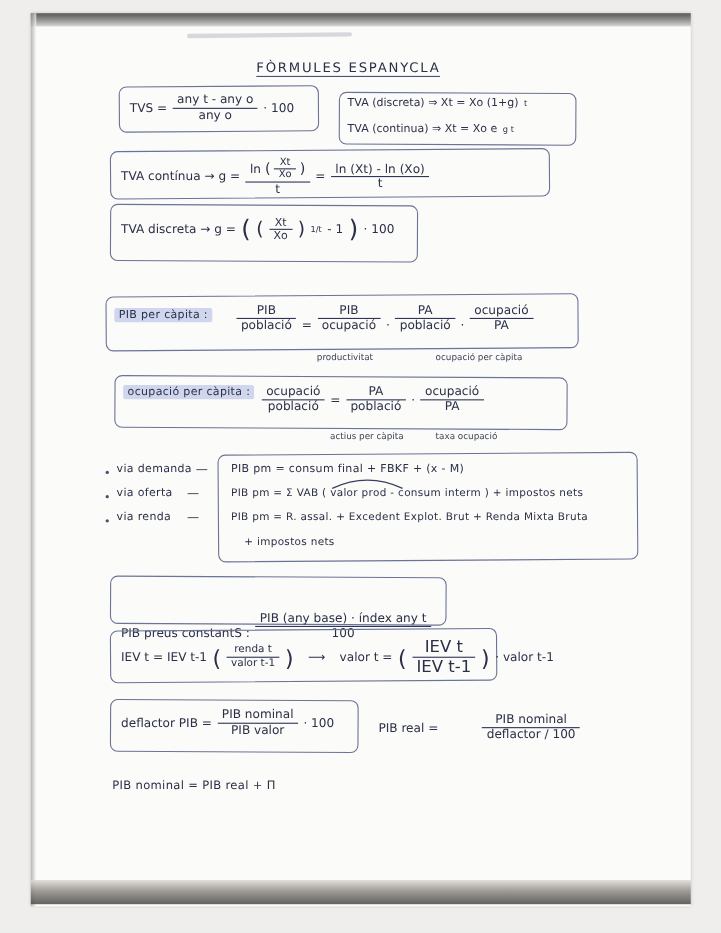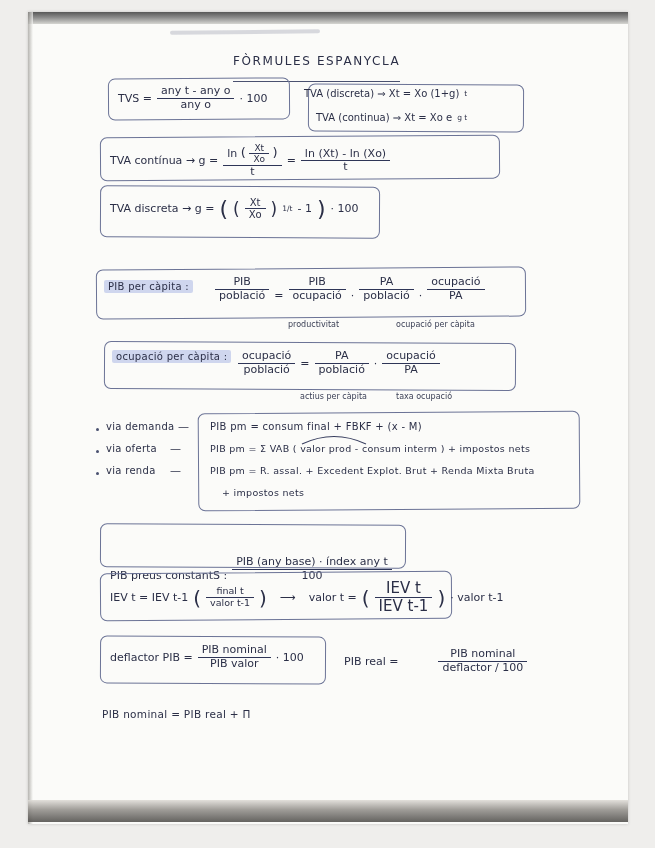--- a/index.html
+++ b/index.html
@@ -77,21 +77,21 @@
     color: #2b2f47;
     white-space: nowrap;
     letter-spacing: 0.3px;
   }
 
   .title {
     font-size: 12px;
     letter-spacing: 1.6px;
     color: #2b2f47;
     border-bottom: 1px solid #4a5170;
-    padding-bottom: 13px;
+    padding-bottom: 1px;
   }
 
   
   .box {
     position: absolute;
     border: 1.3px solid #6b7396;
     border-radius: 7px;
     box-sizing: border-box;
     background: transparent;
   }
@@ -168,21 +168,21 @@
   <div class="eqrow" style="left:118px; top:85px;">
     <span>TVS =</span>
     <span class="frac">
       <span class="num">any t - any o</span>
       <span class="den">any o</span>
     </span>
     <span>· 100</span>
   </div>
 
   <div class="box skew2" style="left:308px; top:84px; width:216px; height:48px;"></div>
-  <div class="eqrow" style="left:304px; top:88px; font-size:10px;">
+  <div class="eqrow" style="left:316px; top:88px; font-size:10px;">
     <span>TVA (discreta) ⇒ Xt = Xo (1+g)</span>
     <span class="sup">t</span>
   </div>
   <div class="eqrow" style="left:316px; top:112px; font-size:10px;">
     <span>TVA (continua) ⇒ Xt = Xo e</span>
     <span class="sup">g t</span>
   </div>
 
   <div class="box skew1" style="left:100px; top:136px; width:400px; height:44px;"></div>
   <div class="eqrow" style="left:110px; top:143px;">
@@ -297,21 +297,21 @@
       <span class="num">PIB (any base) · índex any t</span>
       <span class="den">100</span>
     </span>
   </div>
 
   <div class="box skew1" style="left:100px; top:572px; width:352px; height:48px;"></div>
   <div class="eqrow" style="left:110px; top:580px;">
     <span>IEV t = IEV t-1</span>
     <span style="font-size:20px;">(</span>
     <span class="frac" style="font-size:9.5px;">
-      <span class="num">final t</span>
+      <span class="num">renda t</span>
       <span class="den">valor t-1</span>
     </span>
     <span style="font-size:20px;">)</span>
     <span style="padding:0 8px;">⟶</span>
     <span>valor t =</span>
     <span style="font-size:20px;">(</span>
     <span class="frac" style="font-size:15px;">
       <span class="num">IEV t</span>
       <span class="den">IEV t-1</span>
     </span>

